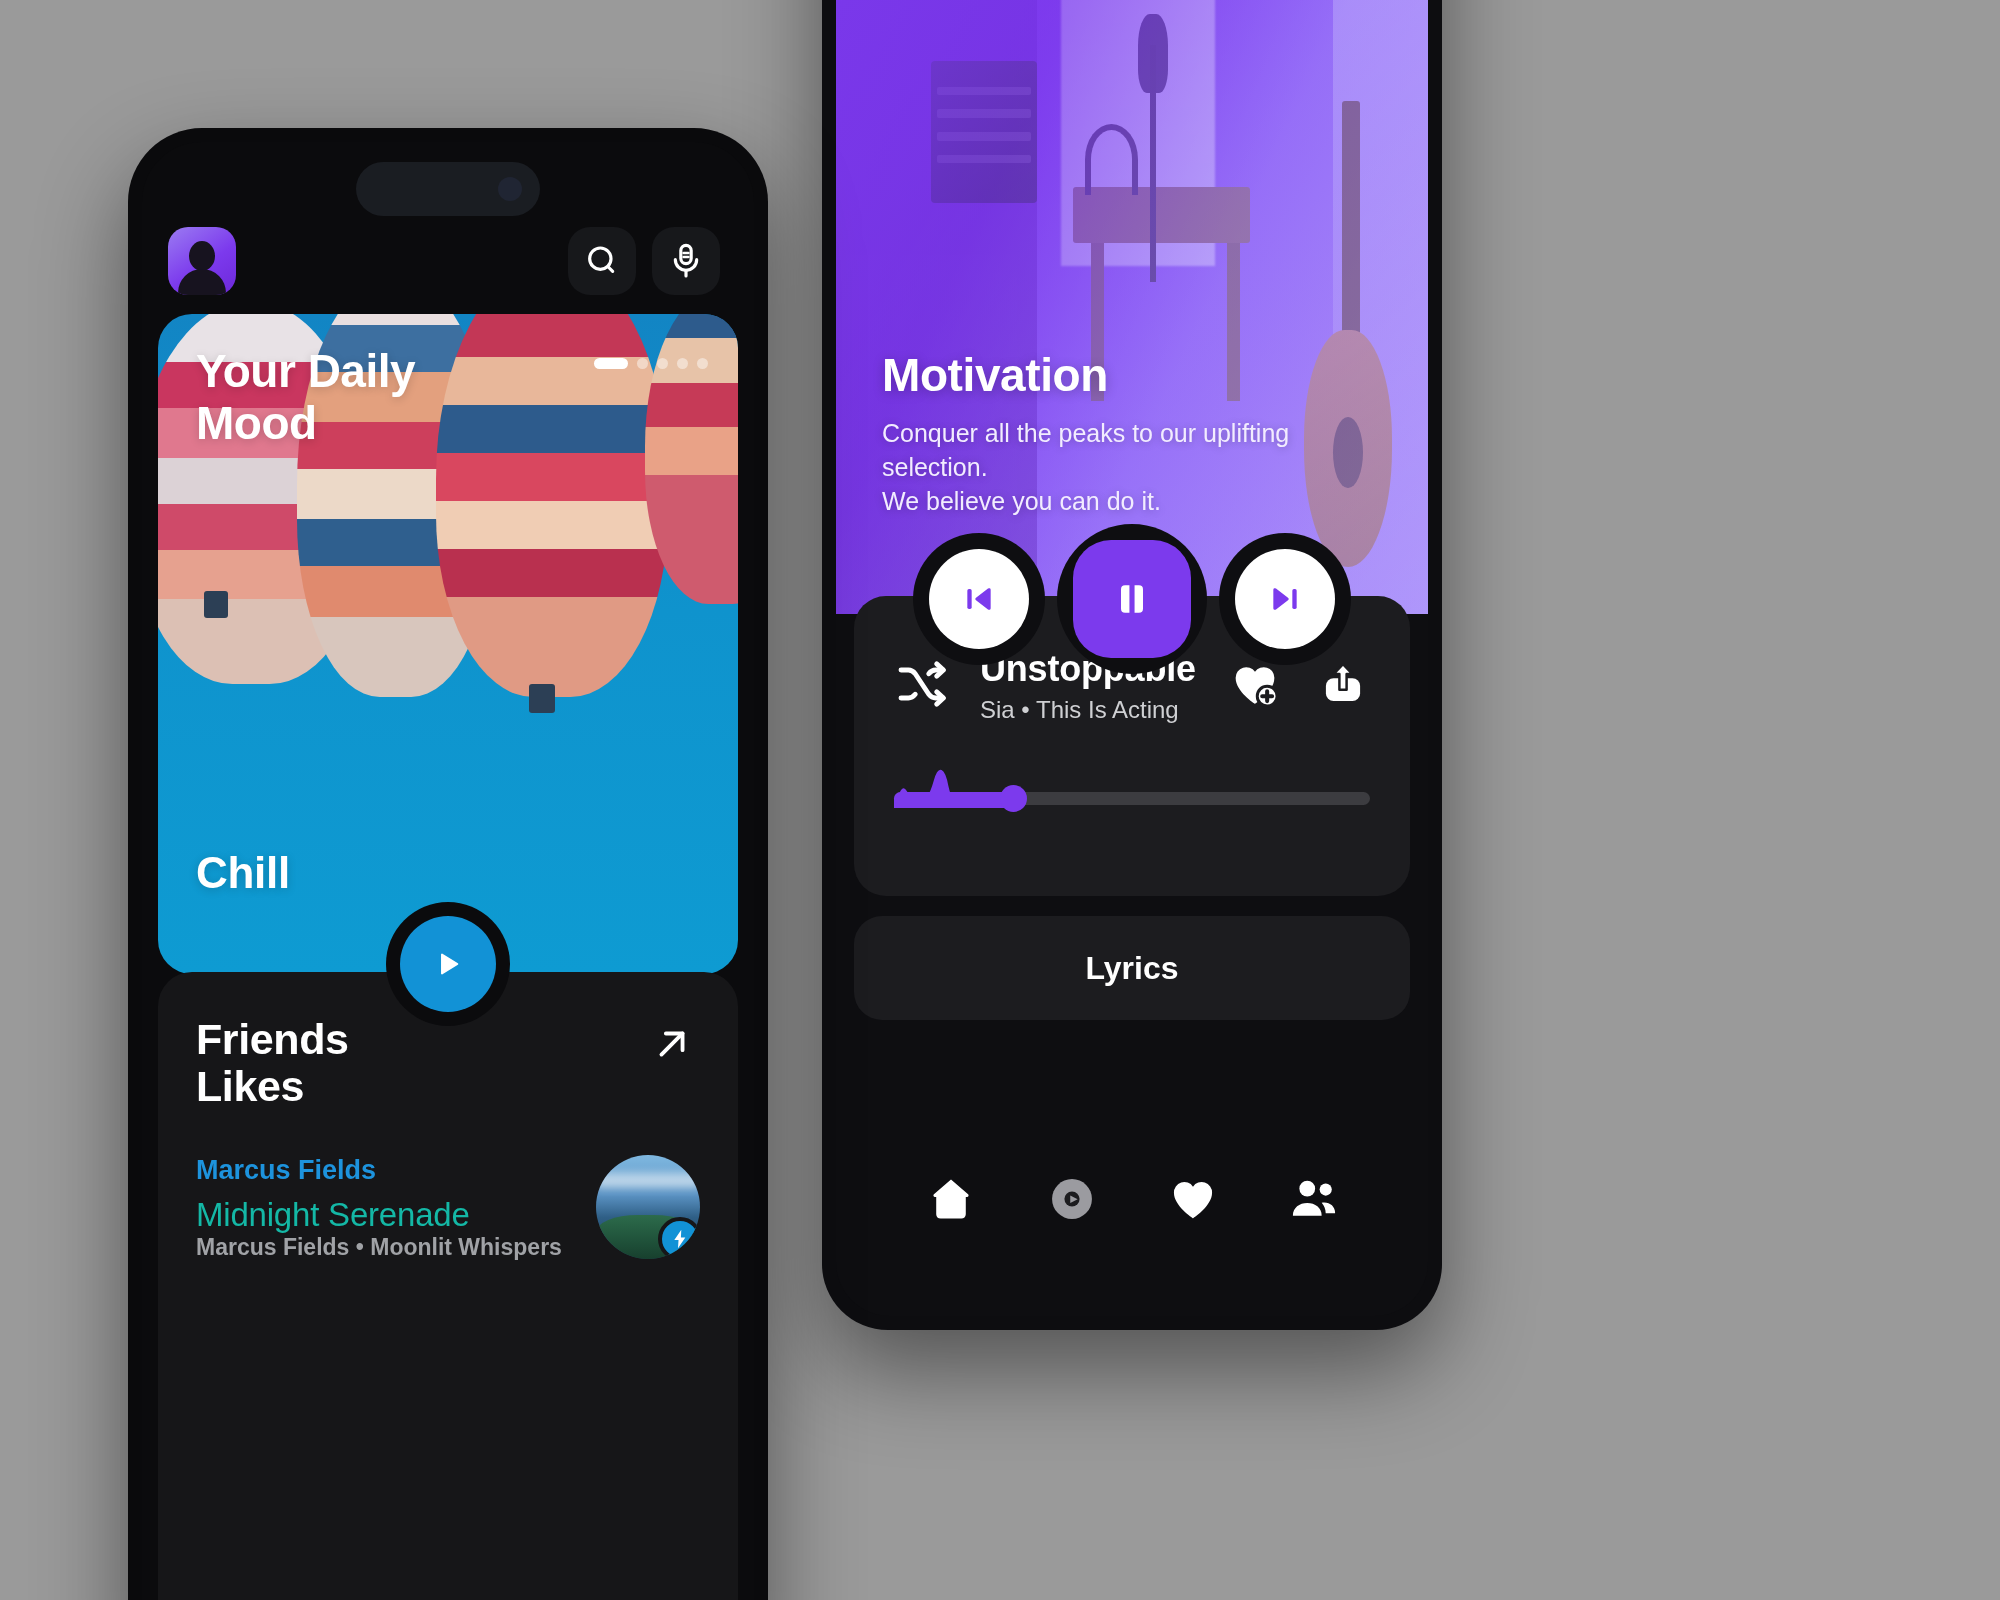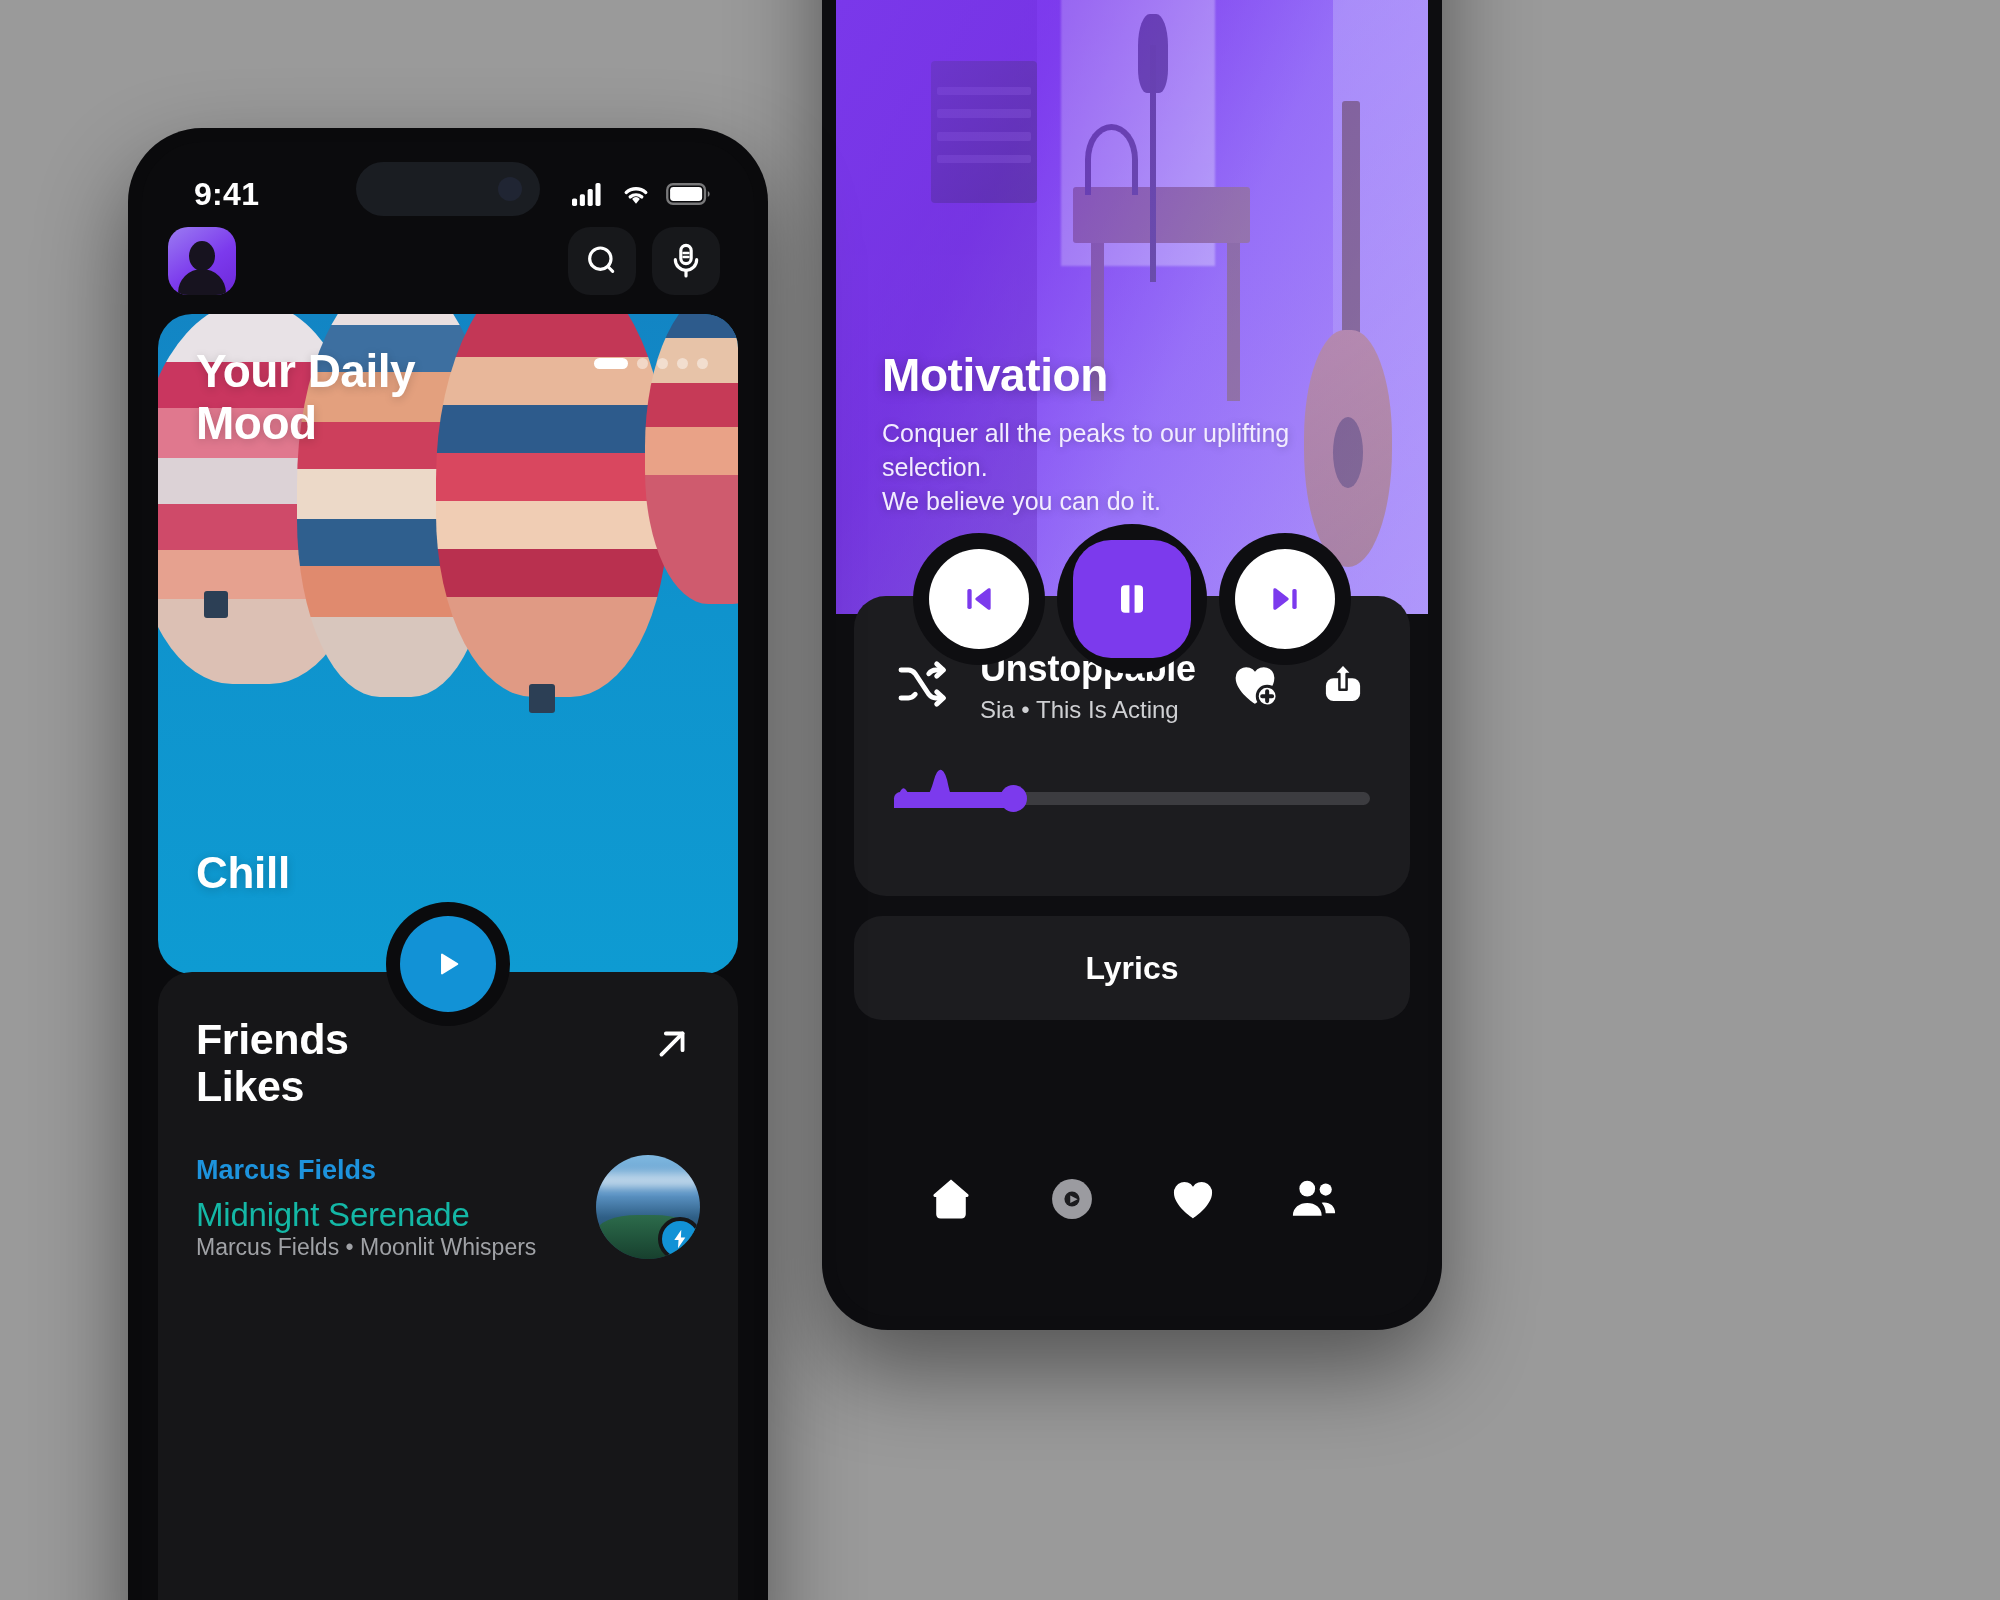--- a/index.html
+++ b/index.html
@@ -155,21 +155,21 @@
     letter-spacing: -.4px;
   }
   .arrow-btn { width: 56px; height: 56px; display:flex; align-items:center; justify-content:center; }
 
   .friend-item {
     margin-top: 44px; display: flex; align-items: flex-start; justify-content: space-between;
   }
   .friend-left {}
   .friend-user { color: #1d93dd; font-size: 27px; font-weight: 600; margin-bottom: 10px; }
   .friend-track { color: #14b8a6; font-size: 33px; font-weight: 400; letter-spacing: -.2px; margin-bottom: 0; }
-  .friend-meta { color: #a0a2a6; font-size: 23px; font-weight: 400; }
+  .friend-meta { color: #a0a2a6; font-size: 23px; font-weight: 700; }
   .friend-art {
     position: relative; width: 104px; height: 104px; border-radius: 50%;
     overflow: hidden;
     background: linear-gradient(180deg,#7fb8e0 0%,#5b93c4 38%,#2f5f86 60%,#1d3d56 100%);
     flex: none;
   }
   .friend-art .cloudband {
     position:absolute; left:0; right:0; top:18%; height:14%;
     background: rgba(255,255,255,.55); filter: blur(4px);
   }
@@ -471,41 +471,20 @@
         </div>
       </div>
 
     </div>
   </div>
 
   <div class="phone phone-left">
     <div class="screen">
 
       <div class="island"></div>
-      <div class="statusbar">
-        <div class="status-time">9:41</div>
-        <div class="status-icons">
-          <svg width="34" height="24" viewBox="0 0 20 14">
-            <rect x="0" y="9.6" width="3" height="4.4" rx="1" fill="#fff"></rect>
-            <rect x="4.6" y="7.2" width="3" height="6.8" rx="1" fill="#fff"></rect>
-            <rect x="9.2" y="4" width="3" height="10" rx="1" fill="#fff"></rect>
-            <rect x="13.8" y="0.6" width="3" height="13.4" rx="1" fill="#fff"></rect>
-          </svg>
-          <svg width="32" height="24" viewBox="0 0 20 15">
-            <path d="M10 13.6l2.4-3a3 3 0 0 0-4.8 0z" fill="#fff"></path>
-            <path d="M3.9 6.5a9.3 9.3 0 0 1 12.2 0" stroke="#fff" stroke-width="2.1" fill="none" stroke-linecap="round"></path>
-            <path d="M6.4 9.3a5.7 5.7 0 0 1 7.2 0" stroke="#fff" stroke-width="2.1" fill="none" stroke-linecap="round"></path>
-          </svg>
-          <svg width="44" height="24" viewBox="0 0 28 14">
-            <rect x="0.8" y="0.8" width="24" height="12.4" rx="3.6" fill="none" stroke="#fff" stroke-opacity=".45" stroke-width="1.5"></rect>
-            <rect x="2.6" y="2.6" width="20.4" height="8.8" rx="2.2" fill="#fff"></rect>
-            <path d="M26.6 5.1v3.8a2.1 2.1 0 0 0 0-3.8z" fill="#fff" fill-opacity=".5"></path>
-          </svg>
-        </div>
-      </div>
 
       <div class="topbar">
         <div class="avatar">
           <div class="head"></div>
           <div class="body"></div>
         </div>
         <div class="top-actions">
           <div class="icon-btn">
             <svg width="40" height="40" viewBox="0 0 24 24" fill="none" stroke="#fff" stroke-width="1.9" stroke-linecap="round">
               <circle cx="11" cy="10.6" r="6.4"></circle>

